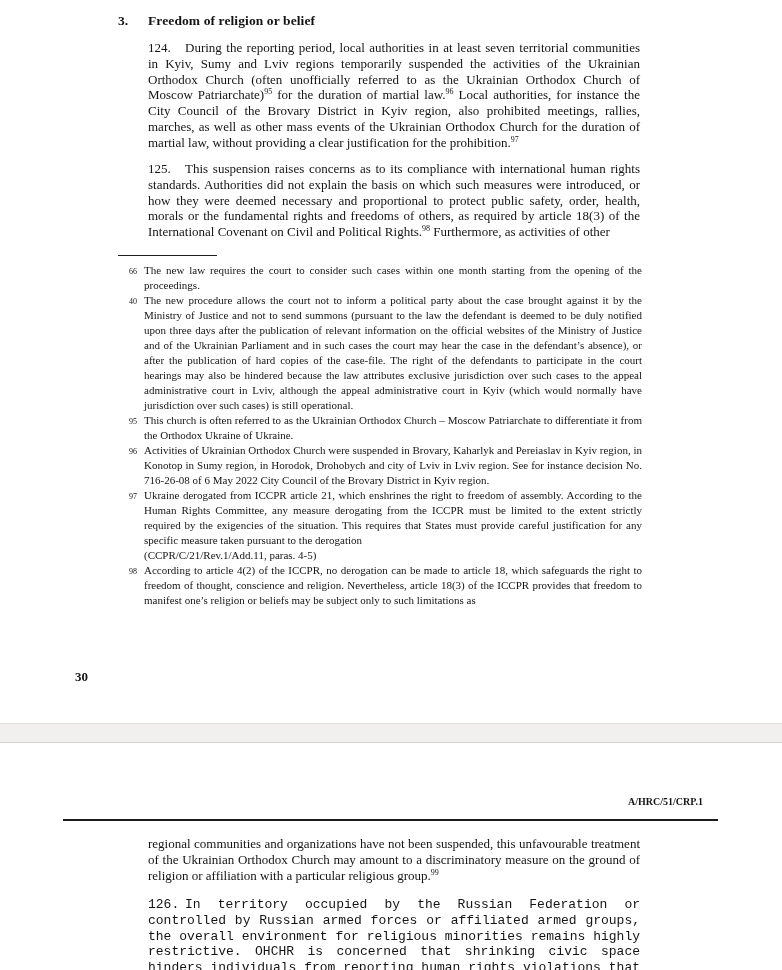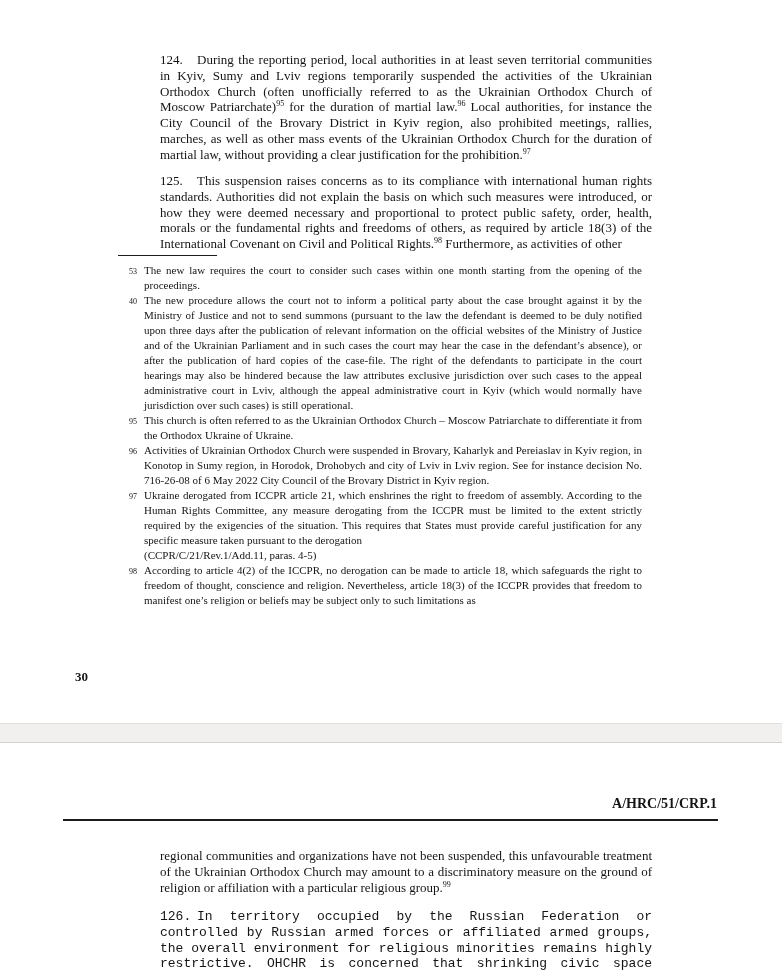--- a/index.html
+++ b/index.html
@@ -25,21 +25,21 @@
   }
 
   .heading {
     position: absolute; top: 13px; left: 118px;
     font-weight: bold; font-size: 13.5px; letter-spacing: 0.1px;
   }
   .hnum { display: inline-block; width: 30px; }
 
   .body {
     position: absolute; left: 148px; width: 492px;
-    margin: 12px;
+    margin: 0;
     font-size: 13px; line-height: 15.8px;
     text-align: justify;
   }
   .para-124 { top: 40px; }
   .para-125 { top: 161px; }
   .pnum { display: inline-block; width: 37px; }
 
   sup.fnref { font-size: 8px; line-height: 0; }
 
   .fn-sep {
@@ -54,51 +54,54 @@
   .fn { display: flex; }
   .fn-num { flex: 0 0 15px; font-size: 8px; padding-top: 1px; }
   .fn-text { flex: 1; text-align: justify; white-space: pre-wrap; }
 
   .page-number {
     position: absolute; top: 669px; left: 75px;
     font-weight: bold; font-size: 13px;
   }
 
   .doc-symbol {
-    position: absolute; top: 53px; right: 65px;
-    font-weight: bold; font-size: 14px;
+    position: absolute; top: 53px; right: 79px;
+    font-weight: bold; font-size: 10px;
   }
   .header-rule {
     position: absolute; top: 76px; left: 63px; width: 655px; height: 2px;
     background: #1c1c1c;
   }
   .para-cont { top: 93px; }
   .para-126 { top: 154px; font-family: Liberation Mono, monospace; }
 </style>
 </head>
 <body>
 
 <div class="viewport">
 
   <section class="page page-30">
 
+    <div class="heading">
+      <span class="hnum">3.</span><span>Freedom of religion or belief</span>
+    </div>
 
     <p class="body para-124">
       <span class="pnum">124.</span><span>During the reporting period, local authorities in at least seven territorial communities in Kyiv, Sumy and Lviv regions temporarily suspended the activities of the Ukrainian Orthodox Church (often unofficially referred to as the Ukrainian Orthodox Church of Moscow Patriarchate)</span><sup class="fnref">95</sup><span> for the duration of martial law.</span><sup class="fnref">96</sup><span> Local authorities, for instance the City Council of the Brovary District in Kyiv region, also prohibited meetings, rallies, marches, as well as other mass events of the Ukrainian Orthodox Church for the duration of martial law, without providing a clear justification for the prohibition.</span><sup class="fnref">97</sup>
     </p>
 
     <p class="body para-125">
       <span class="pnum">125.</span><span>This suspension raises concerns as to its compliance with international human rights standards. Authorities did not explain the basis on which such measures were introduced, or how they were deemed necessary and proportional to protect public safety, order, health, morals or the fundamental rights and freedoms of others, as required by article 18(3) of the International Covenant on Civil and Political Rights.</span><sup class="fnref">98</sup><span> Furthermore, as activities of other</span>
     </p>
 
     <div class="fn-sep"></div>
 
     <div class="footnotes">
       <div class="fn">
-        <span class="fn-num">53</span>
+        <span class="fn-num">66</span>
         <span class="fn-text">The new law requires the court to consider such cases within one month starting from the opening of the proceedings.</span>
       </div>
       <div class="fn">
         <span class="fn-num">40</span>
         <span class="fn-text">The new procedure allows the court not to inform a political party about the case brought against it by the Ministry of Justice and not to send summons (pursuant to the law the defendant is deemed to be duly notified upon three days after the publication of relevant information on the official websites of the Ministry of Justice and of the Ukrainian Parliament and in such cases the court may hear the case in the defendant’s absence), or after the publication of hard copies of the case-file. The right of the defendants to participate in the court hearings may also be hindered because the law attributes exclusive jurisdiction over such cases to the appeal administrative court in Lviv, although the appeal administrative court in Kyiv (which would normally have jurisdiction over such cases) is still operational.</span>
       </div>
       <div class="fn">
         <span class="fn-num">95</span>
         <span class="fn-text">This church is often referred to as the Ukrainian Orthodox Church – Moscow Patriarchate to differentiate it from the Orthodox Ukraine of Ukraine.</span>
       </div>

